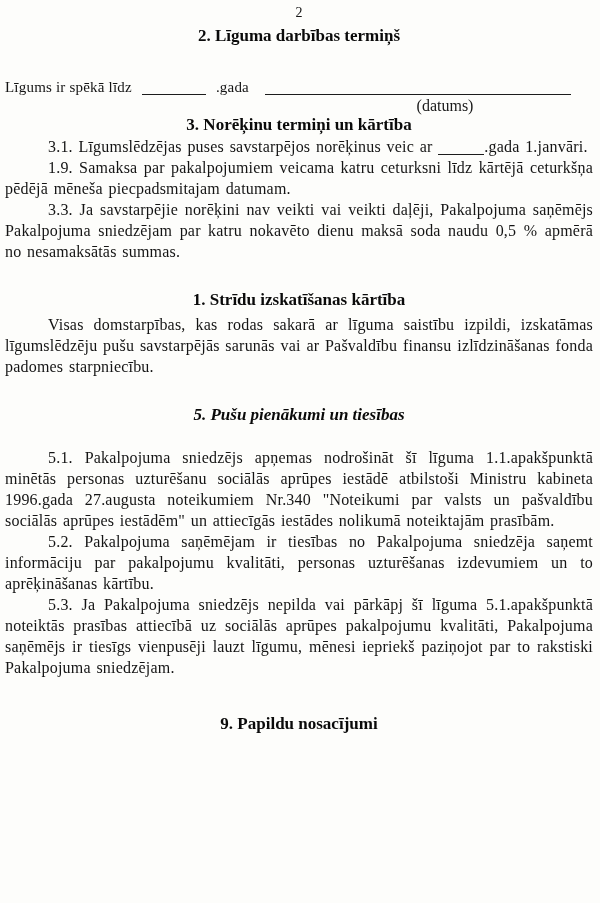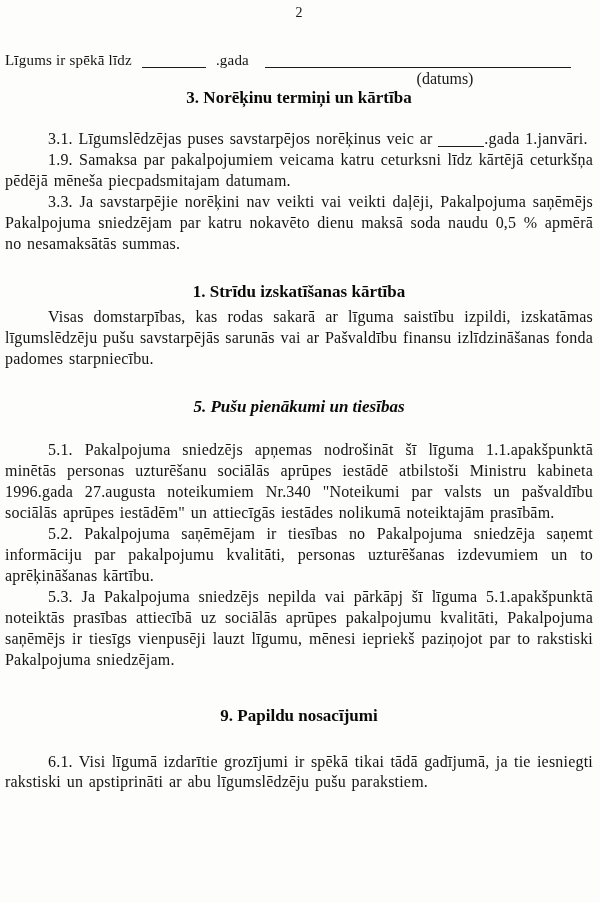--- a/index.html
+++ b/index.html
@@ -38,21 +38,21 @@
   .h6 { margin-top: 35px; }
   .para {
     margin: 0;
     text-align: justify;
     text-indent: 43px;
     font-size: 16px;
     line-height: 21px;
     letter-spacing: 0.2px;
     word-spacing: 1.5px;
   }
-  .p31 { margin-top: 19px; }
+  .p31 { }
   .p4  { margin-top: 3px; }
   .p51 { margin-top: 21px; }
   .p61 { margin-top: 25px; line-height: 19.5px; }
   .formline {
     margin-top: 30px;
     font-size: 15px;
     line-height: 21px;
     letter-spacing: 0.2px;
     white-space: nowrap;
   }
@@ -75,20 +75,21 @@
     color: #1a1a1a;
   }
 </style>
 </head>
 <body>
 
 <div class="page">
 
   <div class="pagenum">2</div>
 
+  <div class="heading h2">2. Līguma darbības termiņš</div>
 
   <div class="formline">
     <span>Līgums ir spēkā līdz</span><span class="blank blank-a"></span><span>.gada</span><span class="blank blank-b"></span>
   </div>
   <div class="datums-row">(datums)</div>
 
   <div class="heading h3">3. Norēķinu termiņi un kārtība</div>
 
   <p class="para p31">
     <span>3.1. Līgumslēdzējas puses savstarpējos norēķinus veic ar</span>
@@ -100,15 +101,14 @@
 
   <div class="heading h4">1. Strīdu izskatīšanas kārtība</div>
   <p class="para p4">Visas domstarpības, kas rodas sakarā ar līguma saistību izpildi, izskatāmas līgumslēdzēju pušu savstarpējās sarunās vai ar Pašvaldību finansu izlīdzināšanas fonda padomes starpniecību.</p>
 
   <div class="heading h5">5. Pušu pienākumi un tiesības</div>
   <p class="para p51">5.1. Pakalpojuma sniedzējs apņemas nodrošināt šī līguma 1.1.apakšpunktā minētās personas uzturēšanu sociālās aprūpes iestādē atbilstoši Ministru kabineta 1996.gada 27.augusta noteikumiem Nr.340 "Noteikumi par valsts un pašvaldību sociālās aprūpes iestādēm" un attiecīgās iestādes nolikumā noteiktajām prasībām.</p>
   <p class="para">5.2. Pakalpojuma saņēmējam ir tiesības no Pakalpojuma sniedzēja saņemt informāciju par pakalpojumu kvalitāti, personas uzturēšanas izdevumiem un to aprēķināšanas kārtību.</p>
   <p class="para">5.3. Ja Pakalpojuma sniedzējs nepilda vai pārkāpj šī līguma 5.1.apakšpunktā noteiktās prasības attiecībā uz sociālās aprūpes pakalpojumu kvalitāti, Pakalpojuma saņēmējs ir tiesīgs vienpusēji lauzt līgumu, mēnesi iepriekš paziņojot par to rakstiski Pakalpojuma sniedzējam.</p>
 
   <div class="heading h6">9. Papildu nosacījumi</div>
-  <p class="para p61">6.1. Visi līgumā izdarītie grozījumi ir spēkā tikai tādā gadījumā, ja tie iesniegti rakstiski un apstiprināti ar abu līgumslēdzēju pušu parakstiem.</p>
 
 </div>
 
 </body></html>

